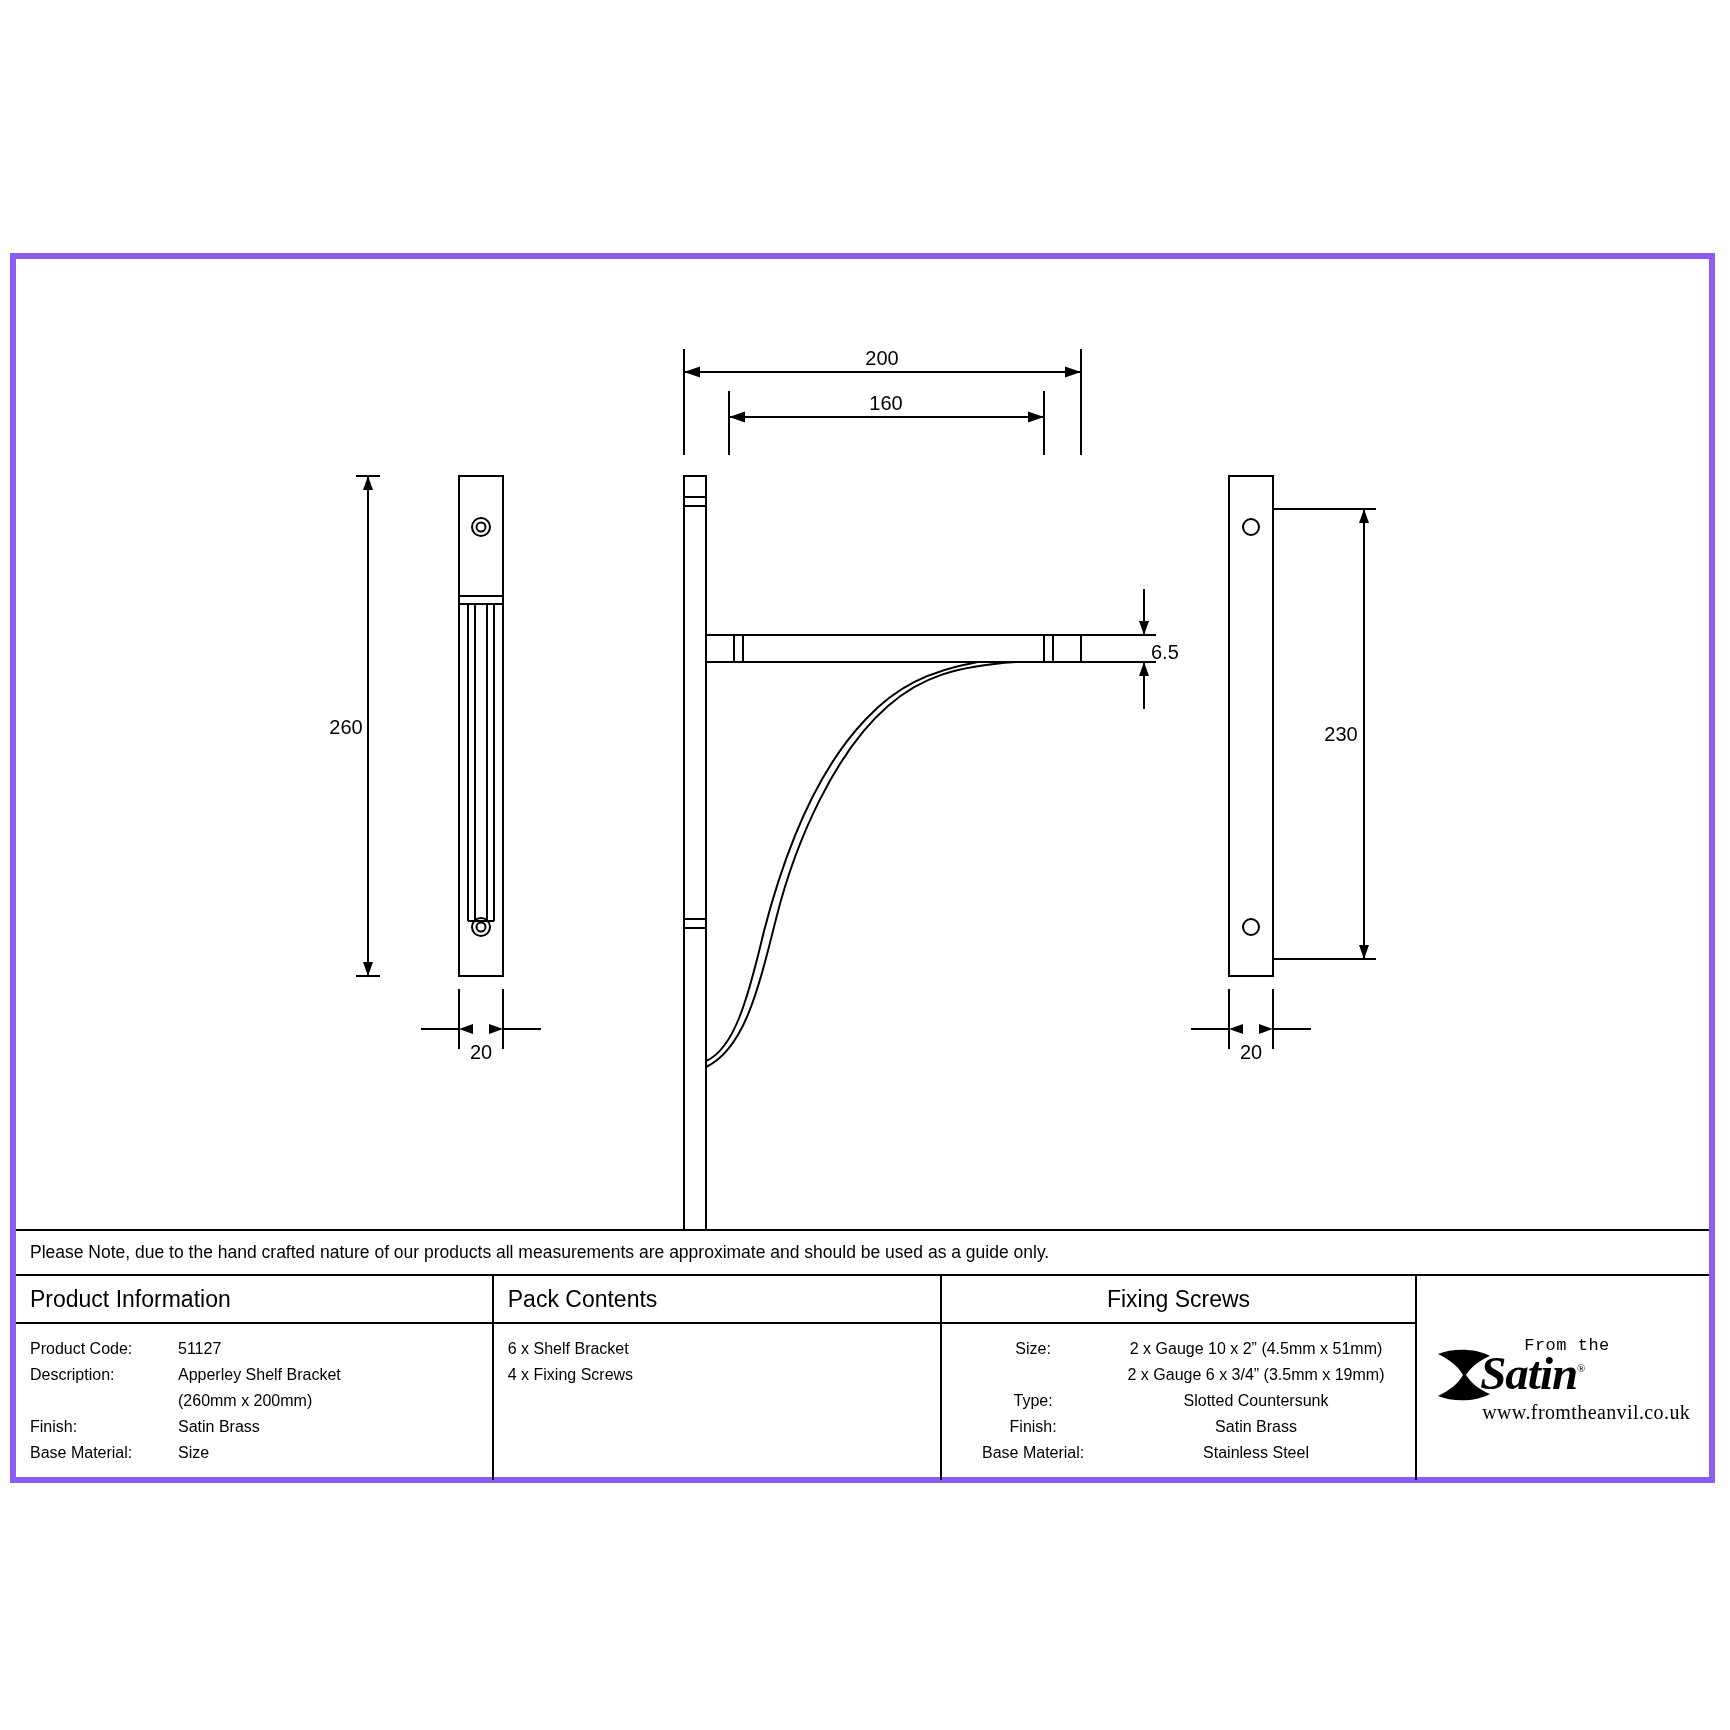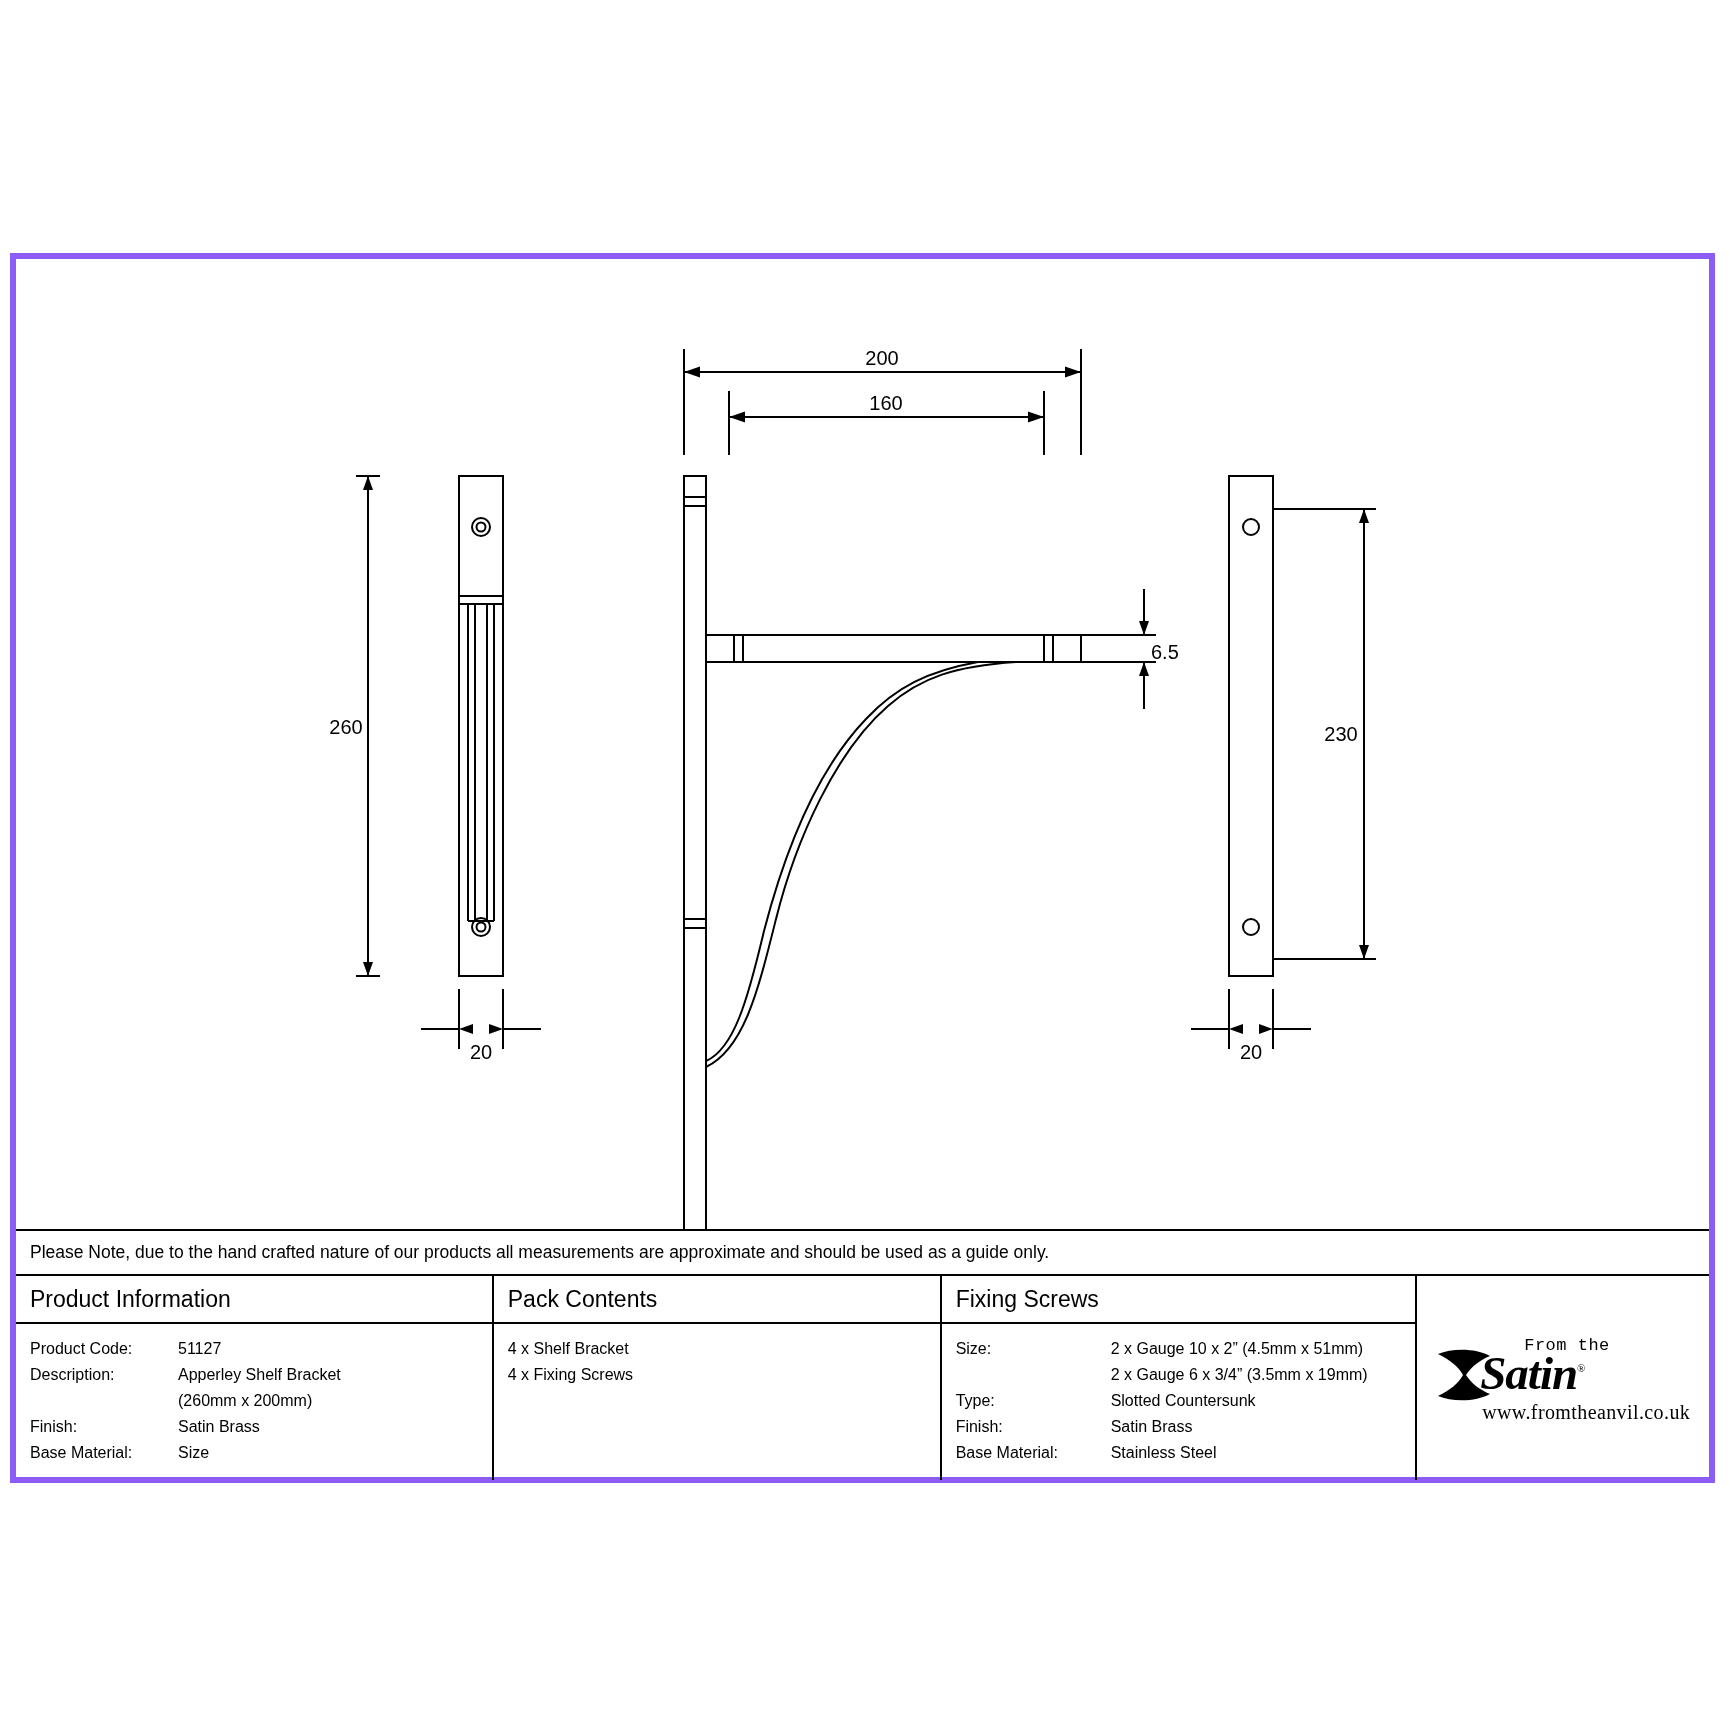--- a/index.html
+++ b/index.html
@@ -7,21 +7,21 @@
   .sheet{position:absolute;left:10px;top:253px;width:1705px;height:1230px;border:6px solid #8b5cf6;box-sizing:border-box;background:#fff;}
   .drawing{position:relative;width:100%;height:970px;}
   svg{display:block;}
   .tbl{position:absolute;left:0;top:970px;width:100%;box-sizing:border-box;}
   .note{border-top:2px solid #000;border-bottom:2px solid #000;padding:11px 14px;font-size:17.5px;}
   .cols{display:flex;width:100%;box-sizing:border-box;}
   .col{box-sizing:border-box;border-right:2px solid #000;padding:0;}
   .col:last-child{border-right:none;}
   .c1{width:480px;}
   .c2{width:450px;}
-  .c3{width:478px;}
+  .c3{width:478px;text-align:center;}
   .c4{width:293px;position:relative;}
   .hdr{font-size:23px;padding:10px 14px 9px 14px;border-bottom:2px solid #000;}
   .body{padding:12px 14px 14px 14px;font-size:16px;line-height:1.62;}
   .row{display:flex;}
   .lbl{width:148px;flex:none;}
   .lbl2{width:155px;flex:none;}
   .val{flex:1;}
   .plain{font-size:16px;line-height:1.62;}
   
   .logo{position:absolute;left:0;top:0;width:100%;height:100%;display:flex;align-items:center;justify-content:center;}
@@ -167,21 +167,21 @@
           <div class="row">
             <div class="lbl">Base Material:</div>
             <div class="val">Size</div>
           </div>
         </div>
       </div>
 
       <div class="col c2">
         <div class="hdr">Pack Contents</div>
         <div class="body">
-          <div class="plain">4 x Shelf Bracket</div>
+          <div class="plain">6 x Shelf Bracket</div>
           <div class="plain">4 x Fixing Screws</div>
         </div>
       </div>
 
       <div class="col c3">
         <div class="hdr">Fixing Screws</div>
         <div class="body">
           <div class="row">
             <div class="lbl2">Size:</div>
             <div class="val">2 x Gauge 10 x 2” (4.5mm x 51mm)</div>

